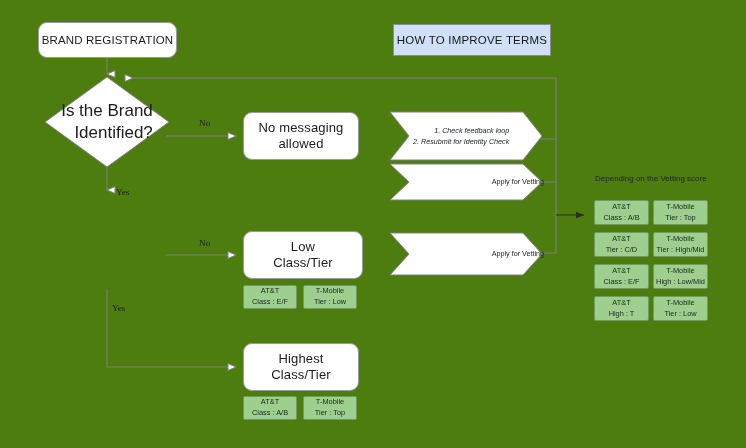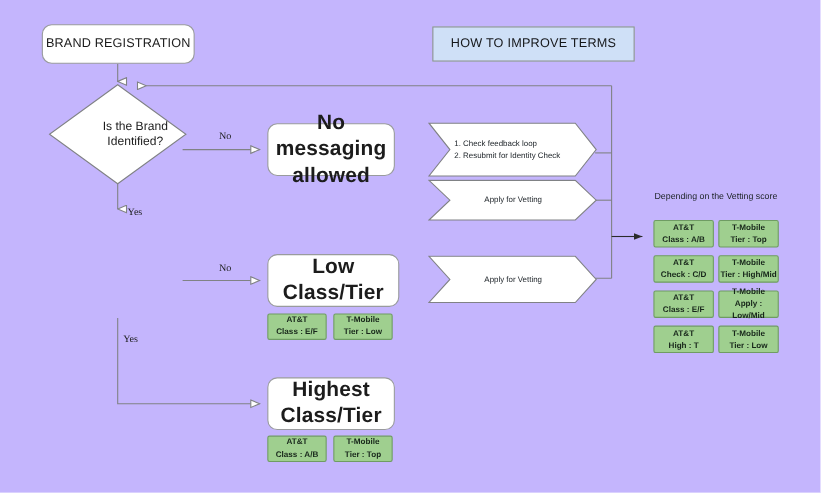--- a/index.html
+++ b/index.html
@@ -8,21 +8,21 @@
     background: #ffffff;
   }
   body {
     font-family: "Liberation Sans", sans-serif;
     color: #1f1f1f;
   }
   #canvas {
     position: relative;
     width: 746px;
     height: 448px;
-    background: #c4b5fd;
+    background: #4d7c0f;
     overflow: hidden;
   }
   #edges {
     position: absolute;
     left: 0;
     top: 0;
     width: 746px;
     height: 448px;
     pointer-events: none;
   }
@@ -40,84 +40,84 @@
 
   .rounded-box {
     background: #ffffff;
     border: 1px solid #999b9d;
     border-radius: 9px;
     font-size: 11.5px;
     color: #1c1c1c;
     letter-spacing: .15px;
   }
   .rounded-box.big {
-    font-size: 19px;
-    font-weight: bold;
+    font-size: 13px;
   }
 
   .blue-box {
     background: #cfe0f7;
     border: 1px solid #8a8d91;
     border-radius: 0;
     font-size: 11.5px;
     color: #15171a;
     letter-spacing: .2px;
   }
 
   .green-box {
     background: #9fcf8f;
     border: 1px solid #6f9c63;
     border-radius: 2px;
     font-size: 7.4px;
     color: #17261a;
     line-height: 1.45;
   }
-  .green-box .gline { display: block; font-weight: bold; }
+  .green-box .gline { display: block; }
 
   .diamond-wrap {
     position: absolute;
   }
   .diamond-wrap svg {
     position: absolute;
     left: 0;
     top: 0;
   }
   .diamond-label {
     position: absolute;
-    left: 16px;
+    left: 0;
     top: 0;
     width: 100%;
     height: 100%;
     display: flex;
     align-items: center;
     justify-content: center;
-    text-align: center;
-    font-size: 11px;
+    text-align: right;
+    font-size: 17px;
     color: #1c1c1c;
     line-height: 1.3;
   }
 
   .chevron-wrap { position: absolute; }
   .chevron-wrap svg { position: absolute; left: 0; top: 0; }
   .chevron-label {
     position: absolute;
     left: 0; top: 0;
     width: 100%; height: 100%;
     display: flex;
     align-items: center;
-    justify-content: center;
+    justify-content: flex-end;
     text-align: center;
     font-size: 7.2px;
     color: #20262b;
     line-height: 1.55;
   }
   .chevron-label.left-align {
     justify-content: flex-start;
     padding-left: 24px;
-    text-align: left;
+    text-align: right;
+    font-style: italic;
   }
   .chevron-label .cline { display: block; }
 
   .edge-label {
     position: absolute;
     font-size: 9.2px;
     color: #1c1c1c;
     white-space: nowrap;
     font-family: Liberation Serif, serif;
   }
@@ -169,21 +169,21 @@
       <path d="M541,253 L556,253"></path>
     </g>
 
     <path d="M556,215 L584,215" stroke="#2b2b2b" stroke-width="1" fill="none" marker-end="url(#solidArrowR)"></path>
   </svg>
 
   <div class="node rounded-box" style="left:38px; top:22px; width:139px; height:36px;">
     <span>BRAND REGISTRATION</span>
   </div>
 
-  <div class="node blue-box" style="left:393px; top:24px; width:184px; height:32px;">
+  <div class="node blue-box" style="left:393px; top:24px; width:158px; height:32px;">
     <span>HOW TO IMPROVE TERMS</span>
   </div>
 
   <div class="diamond-wrap" style="left:44px; top:76px; width:126px; height:92px;">
     <svg width="126" height="92" viewBox="0 0 126 92">
       <polygon points="63,1 125,46 63,91 1,46" fill="#ffffff" stroke="#808285" stroke-width="1"></polygon>
     </svg>
     <div class="diamond-label">
       <div>
         <span>Is the Brand</span><br>
@@ -287,40 +287,40 @@
   <div class="node green-box" style="left:653px; top:200px; width:55px; height:25px;">
     <div>
       <span class="gline">T-Mobile</span>
       <span class="gline">Tier : Top</span>
     </div>
   </div>
 
   <div class="node green-box" style="left:594px; top:232px; width:55px; height:25px;">
     <div>
       <span class="gline">AT&amp;T</span>
-      <span class="gline">Check : C/D</span>
+      <span class="gline">Tier : C/D</span>
     </div>
   </div>
   <div class="node green-box" style="left:653px; top:232px; width:55px; height:25px;">
     <div>
       <span class="gline">T-Mobile</span>
       <span class="gline">Tier : High/Mid</span>
     </div>
   </div>
 
   <div class="node green-box" style="left:594px; top:264px; width:55px; height:25px;">
     <div>
       <span class="gline">AT&amp;T</span>
       <span class="gline">Class : E/F</span>
     </div>
   </div>
   <div class="node green-box" style="left:653px; top:264px; width:55px; height:25px;">
     <div>
       <span class="gline">T-Mobile</span>
-      <span class="gline">Apply : Low/Mid</span>
+      <span class="gline">High : Low/Mid</span>
     </div>
   </div>
 
   <div class="node green-box" style="left:594px; top:296px; width:55px; height:25px;">
     <div>
       <span class="gline">AT&amp;T</span>
       <span class="gline">High : T</span>
     </div>
   </div>
   <div class="node green-box" style="left:653px; top:296px; width:55px; height:25px;">

